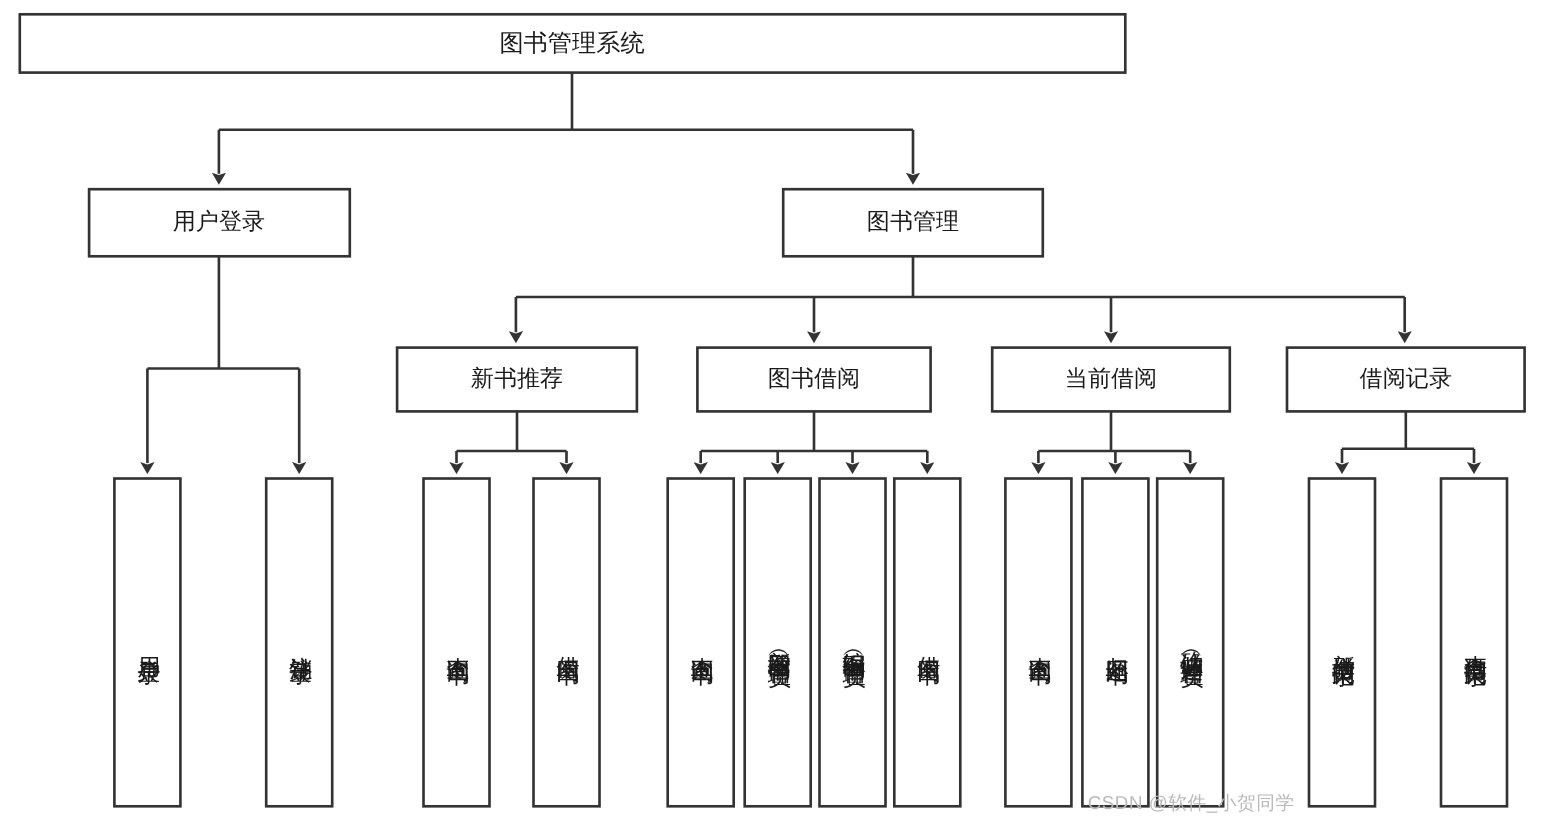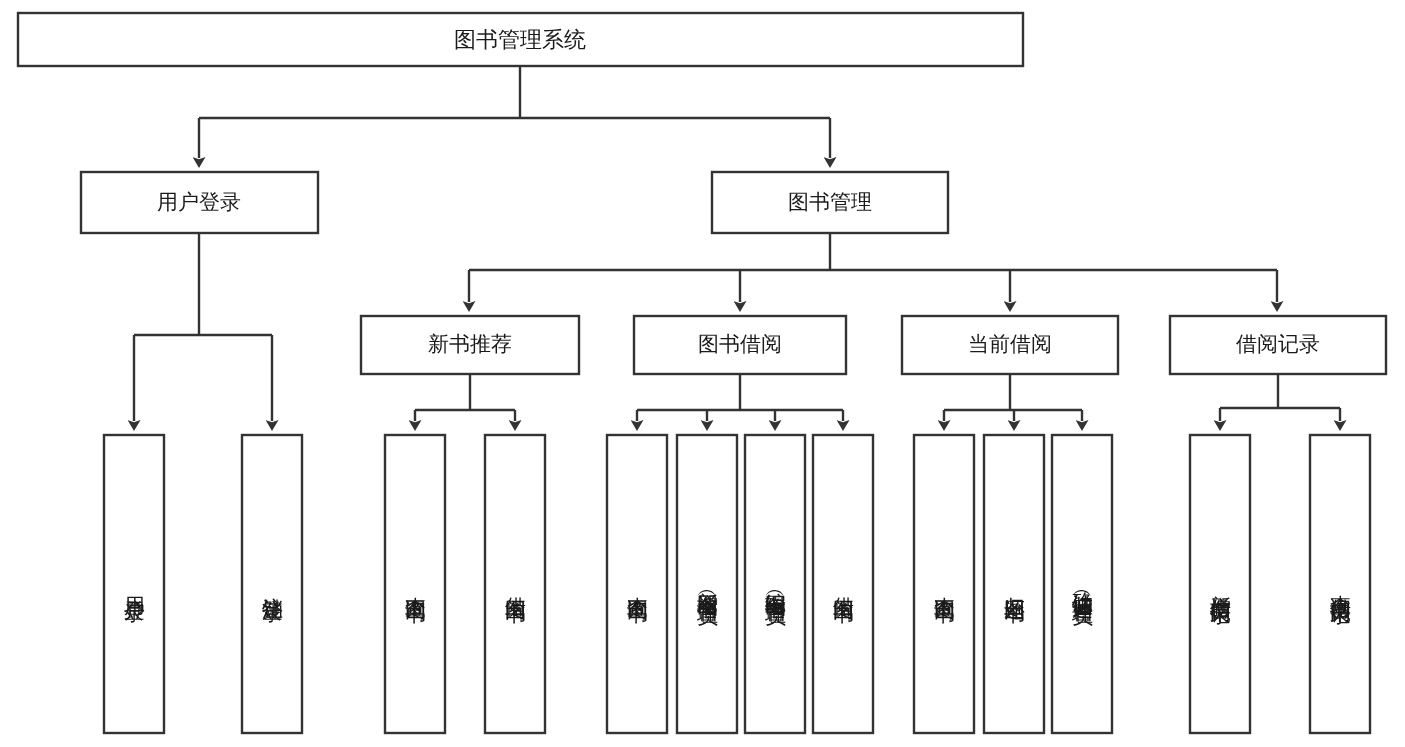--- a/index.html
+++ b/index.html
@@ -184,14 +184,15 @@
   <div class="leaf-label" style="left:745px; top:435px; width:60px; height:298px;">编辑图书（管理员）</div>
   <div class="leaf-label" style="left:813px; top:435px; width:60px; height:298px;">借阅图书</div>
 
   <div class="leaf-label" style="left:914px; top:435px; width:60px; height:298px;">查询图书</div>
   <div class="leaf-label" style="left:984px; top:435px; width:60px; height:298px;">归还图书</div>
   <div class="leaf-label" style="left:1052px; top:435px; width:60px; height:298px;">确认归还（管理员）</div>
 
   <div class="leaf-label" style="left:1190px; top:435px; width:60px; height:298px;">新增借阅记录</div>
   <div class="leaf-label" style="left:1310px; top:435px; width:60px; height:298px;">查询借阅记录</div>
 
+  <div class="watermark">CSDN @软件_小贺同学</div>
 
 </div>
 
 </body></html>

